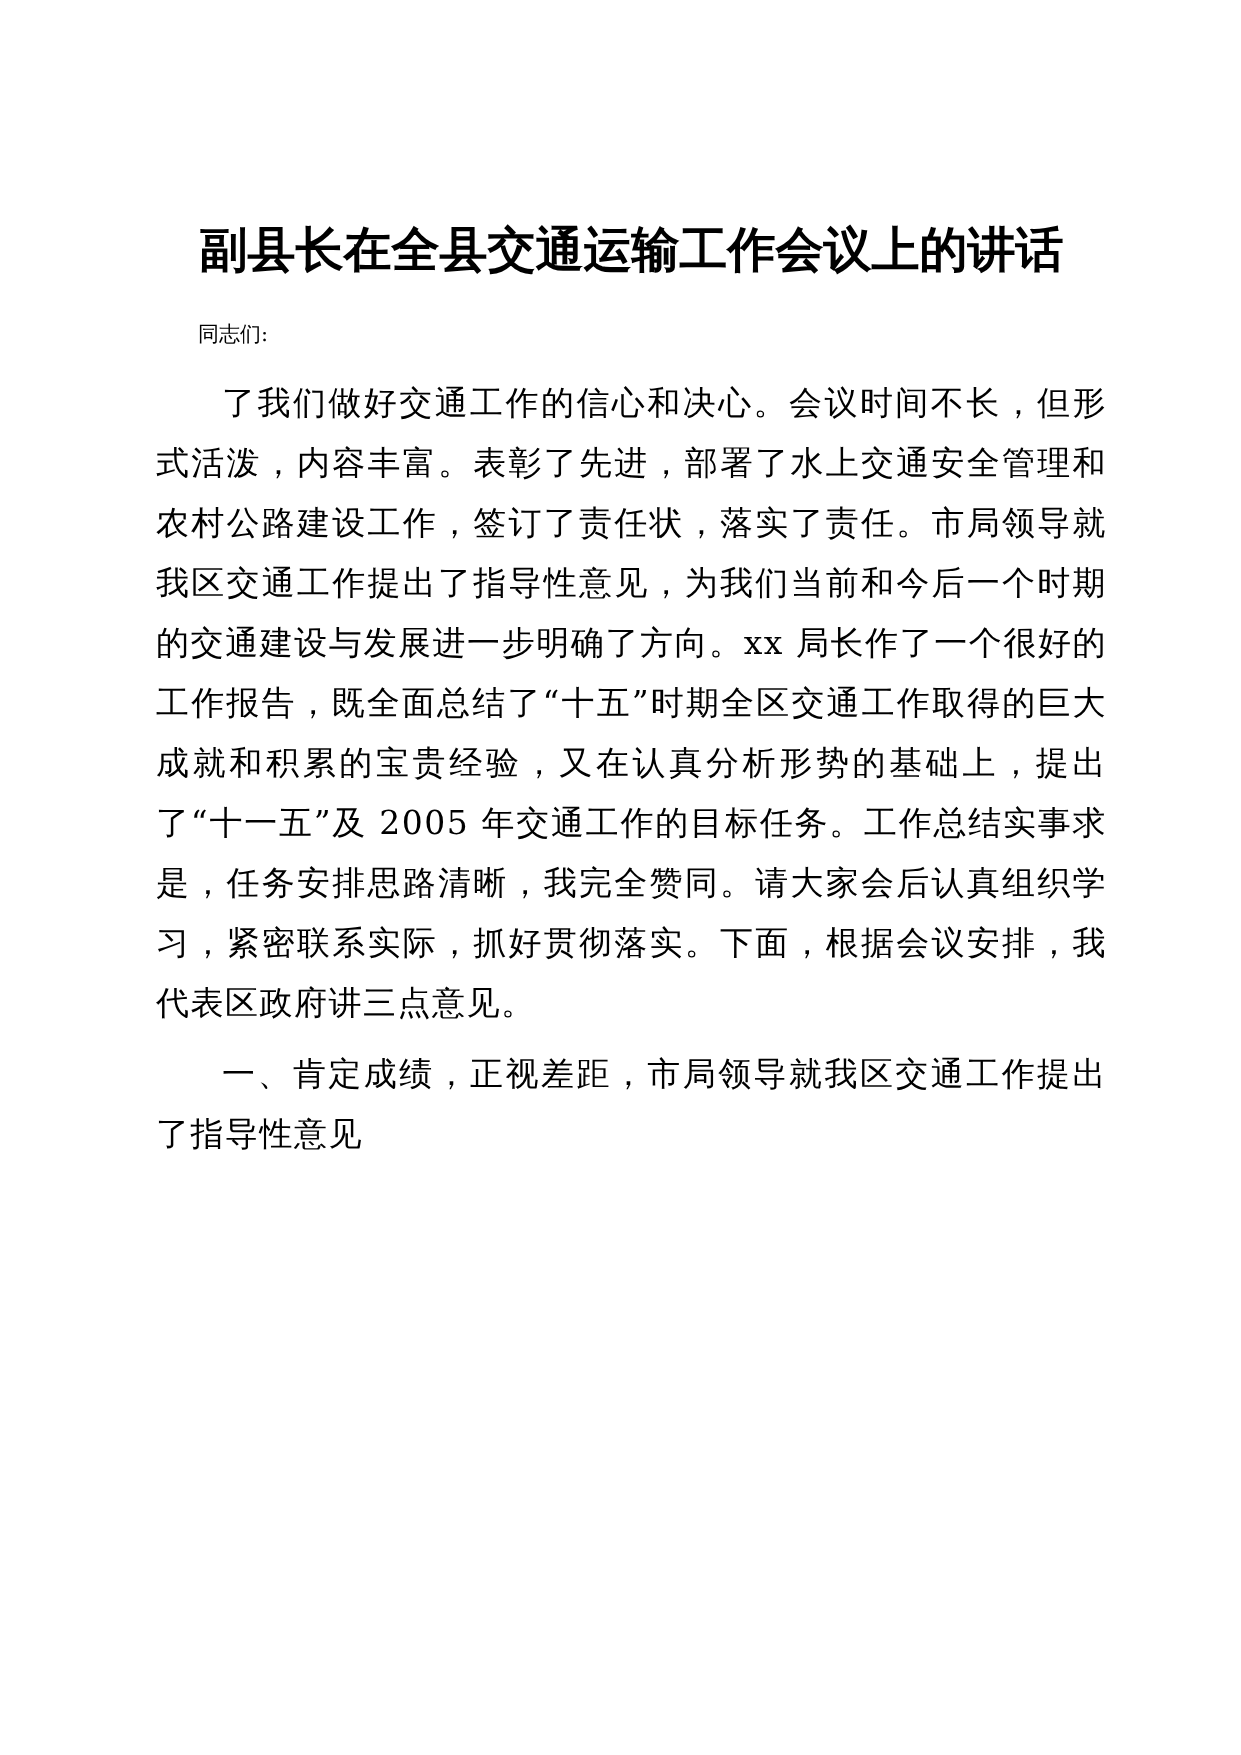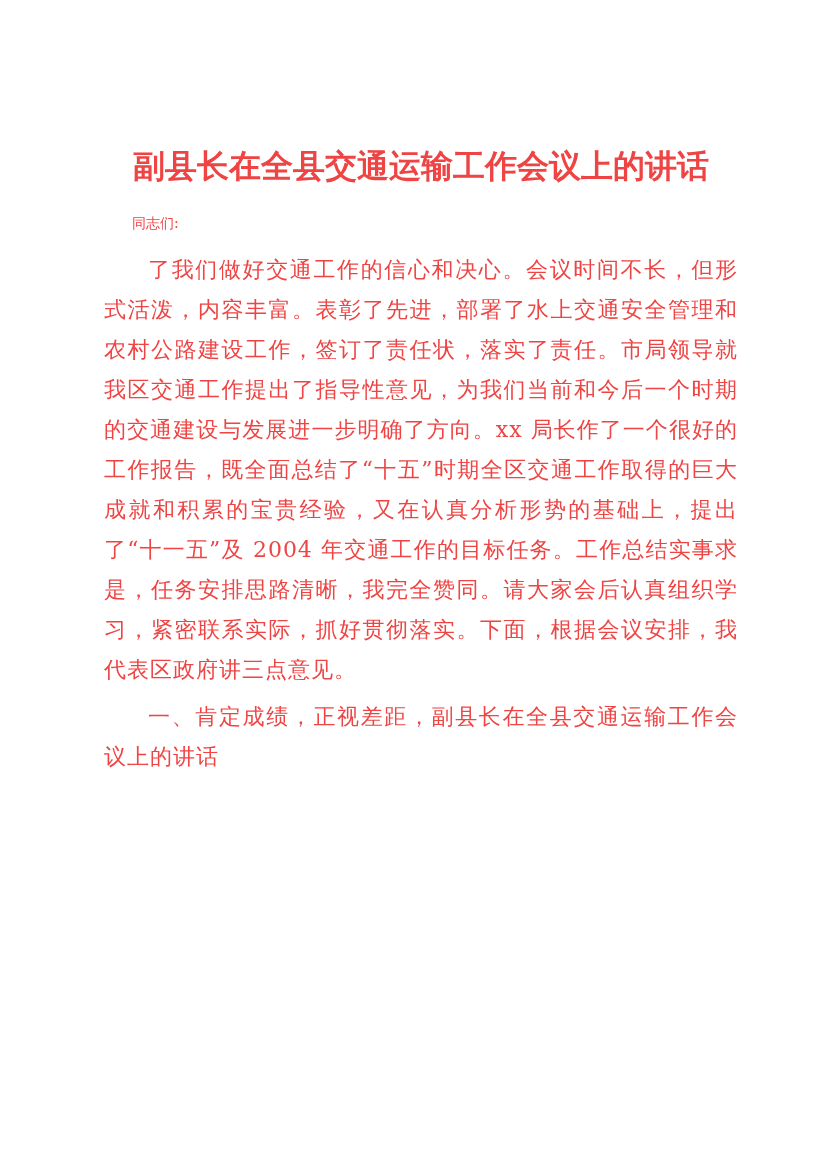--- a/index.html
+++ b/index.html
@@ -7,21 +7,21 @@
     padding: 0;
     background: #ffffff;
   }
   .page {
     position: relative;
     width: 827px;
     height: 969px;
     background: #ffffff;
     overflow: hidden;
     font-family: "DejaVu Serif", "Liberation Serif", serif;
-    color: #ef4444;
+    color: #000000;
   }
   .content {
     position: absolute;
     left: 104px;
     top: 143px;
     width: 634px;
   }
   .doc-title {
     margin: 0 0 14px 0;
     font-size: 32px;
@@ -57,19 +57,19 @@
     letter-spacing: 2px;
   }
 </style>
 </head>
 <body>
 
 <div class="page">
   <div class="content">
     <h1 class="doc-title">副县长在全县交通运输工作会议上的讲话</h1>
     <p class="salutation">同志们:</p>
-    <p class="para">了我们做好交通工作的信心和决心。会议时间不长，但形式活泼，内容丰富。表彰了先进，部署了水上交通安全管理和农村公路建设工作，签订了责任状，落实了责任。市局领导就我区交通工作提出了指导性意见，为我们当前和今后一个时期的交通建设与发展进一步明确了方向。xx 局长作了一个很好的工作报告，既全面总结了“十五”时期全区交通工作取得的巨大成就和积累的宝贵经验，又在认真分析形势的基础上，提出了“十一五”及 2004 年交通工作的目标任务。工作总结实事求是，任务安排思路清晰，我完全赞同。请大家会后认真组织学习，紧密联系实际，抓好贯彻落实。下面，根据会议安排，我代表区政府讲三点意见。</p>
-    <p class="para">一、肯定成绩，正视差距，副县长在全县交通运输工作会议上的讲话</p>
+    <p class="para">了我们做好交通工作的信心和决心。会议时间不长，但形式活泼，内容丰富。表彰了先进，部署了水上交通安全管理和农村公路建设工作，签订了责任状，落实了责任。市局领导就我区交通工作提出了指导性意见，为我们当前和今后一个时期的交通建设与发展进一步明确了方向。xx 局长作了一个很好的工作报告，既全面总结了“十五”时期全区交通工作取得的巨大成就和积累的宝贵经验，又在认真分析形势的基础上，提出了“十一五”及 2005 年交通工作的目标任务。工作总结实事求是，任务安排思路清晰，我完全赞同。请大家会后认真组织学习，紧密联系实际，抓好贯彻落实。下面，根据会议安排，我代表区政府讲三点意见。</p>
+    <p class="para">一、肯定成绩，正视差距，市局领导就我区交通工作提出了指导性意见</p>
   </div>
   <div class="footer">
     <span>第1页 共1页</span>
   </div>
 </div>
 
 </body></html>

